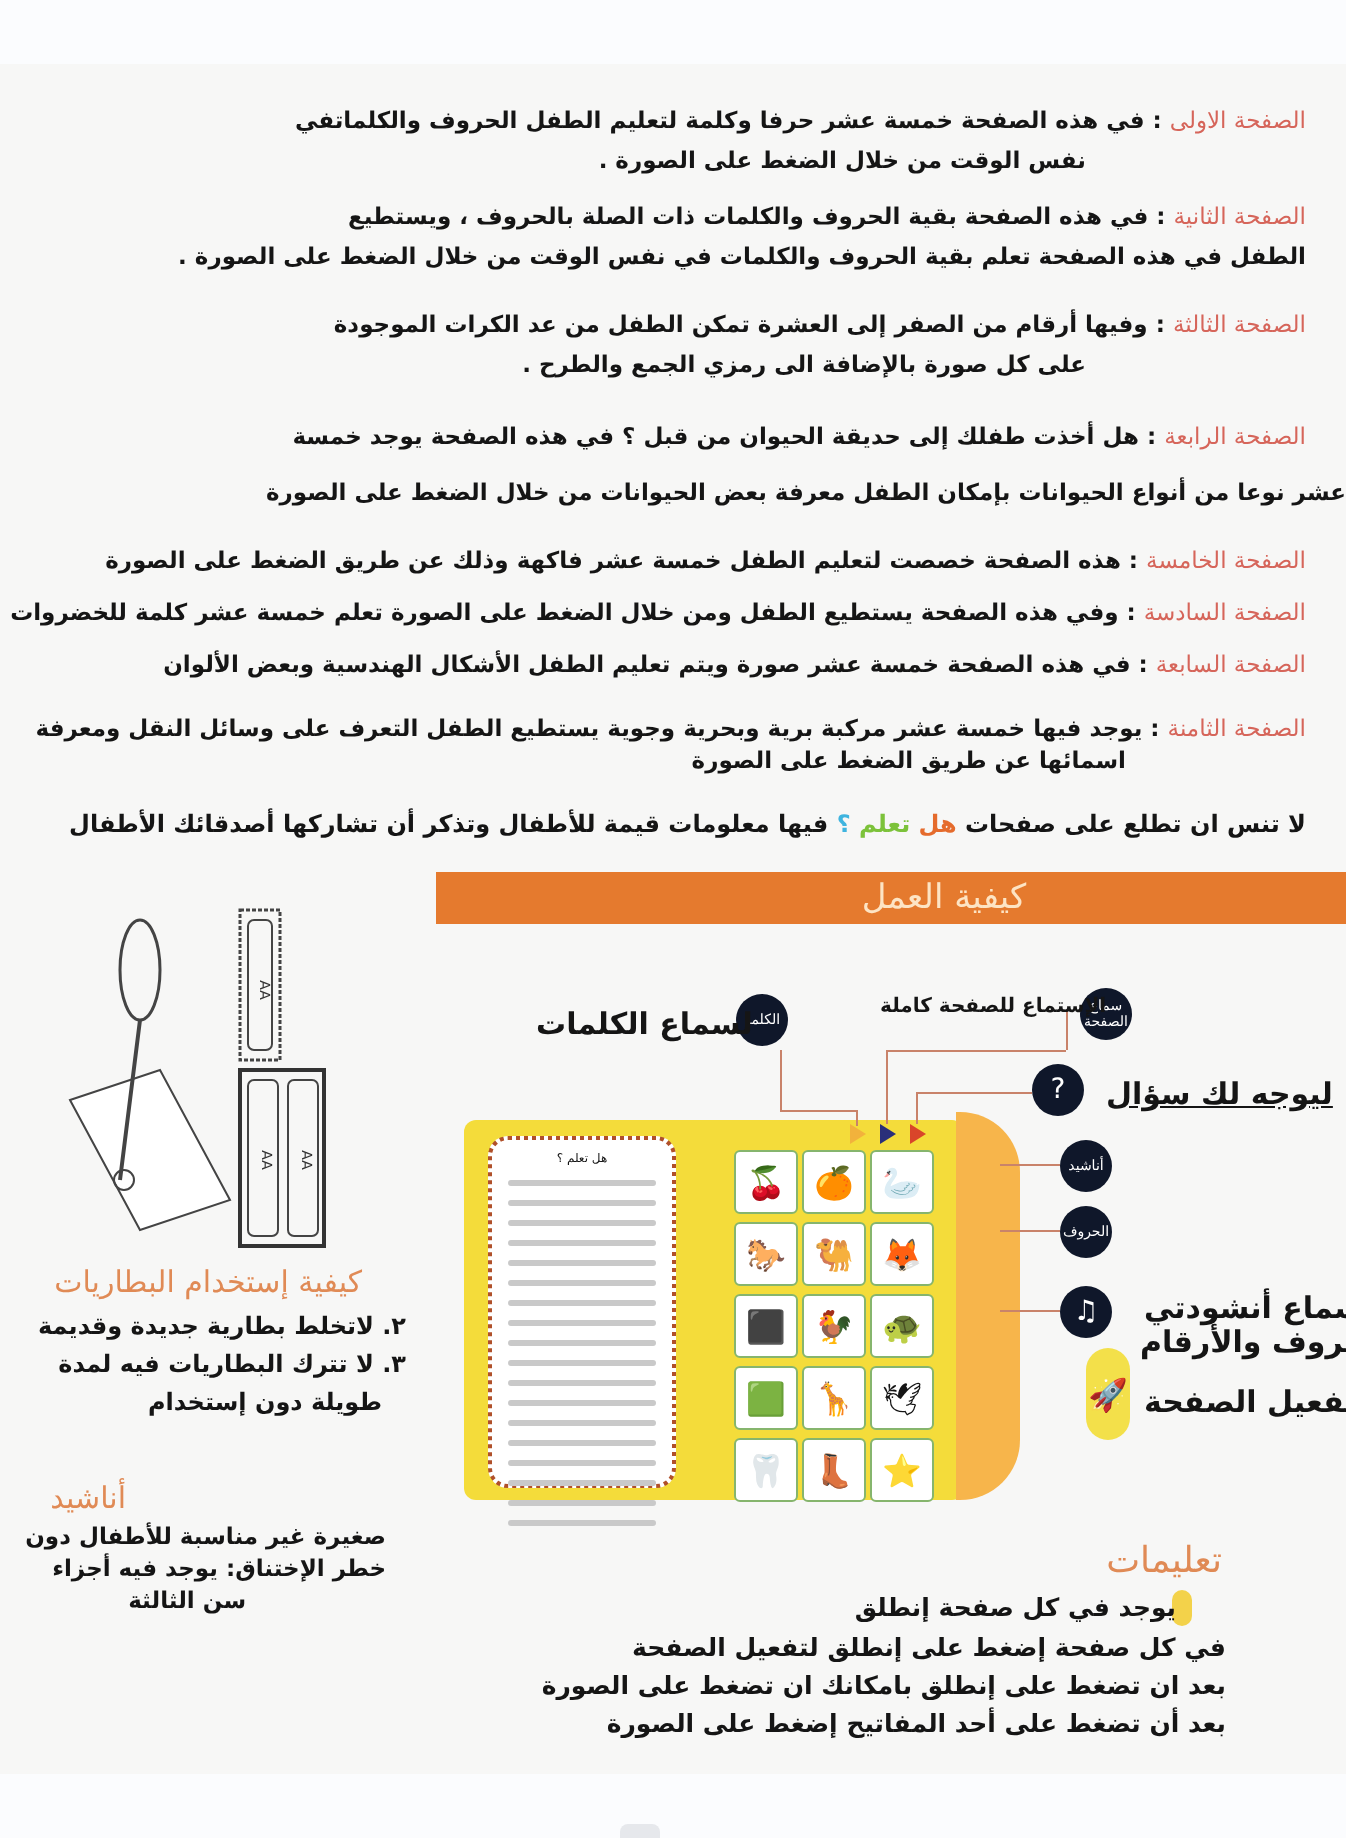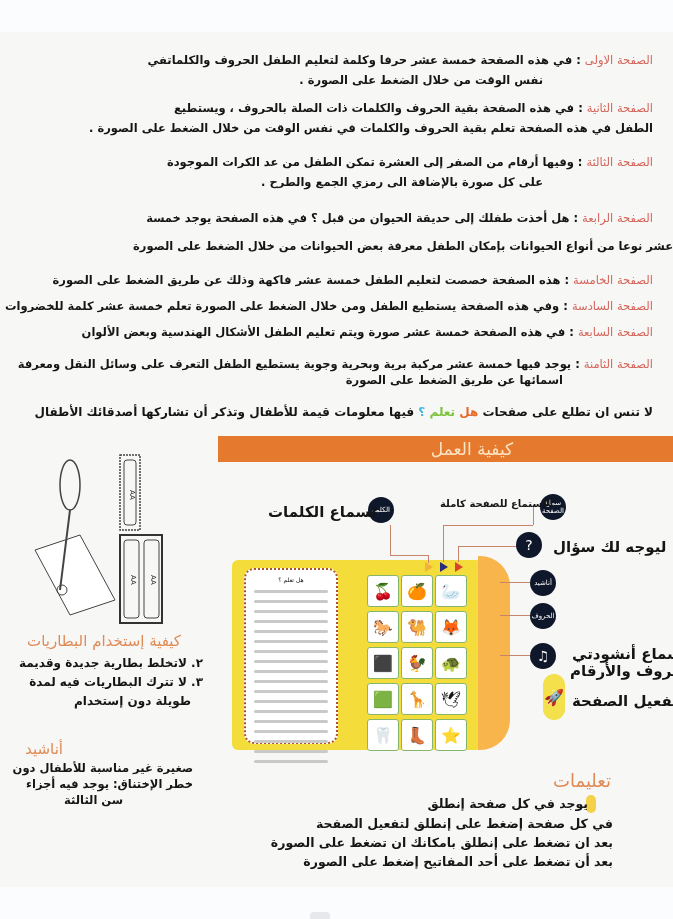--- a/index.html
+++ b/index.html
@@ -175,21 +175,21 @@
 <div class="line" style="left:500px;top:615px;width:30px;height:1px;"></div>
 <div class="line" style="left:500px;top:655px;width:30px;height:1px;"></div>
 
 <div class="badge" style="left:368px;top:497px;">الكلمة</div>
 <div class="callout" style="left:268px;top:503px;">لسماع الكلمات</div>
 
 <div class="badge" style="left:540px;top:494px;">سماع الصفحة</div>
 <div class="callout" style="left:440px;top:498px;font-size:10px;">الإستماع للصفحة كاملة</div>
 
 <div class="badge" style="left:516px;top:532px;font-size:14px;">?</div>
-<div class="callout" style="left:553px;top:538px;">ليوجه لك سؤال</div>
+<div class="callout" style="left:553px;top:538px;text-decoration:underline;">ليوجه لك سؤال</div>
 
 <div class="badge" style="left:530px;top:570px;">أناشيد</div>
 <div class="badge" style="left:530px;top:603px;">الحروف</div>
 <div class="badge" style="left:530px;top:643px;font-size:14px;">♫</div>
 
 <div class="callout" style="left:572px;top:645px;">لسماع أنشودتي</div>
 <div class="callout" style="left:570px;top:662px;">الحروف والأرقام</div>
 
 <div style="position:absolute;left:543px;top:674px;width:22px;height:46px;background:#f3e04a;border-radius:11px;display:flex;align-items:center;justify-content:center;font-size:16px;">🚀</div>
 <div class="callout" style="left:572px;top:692px;">لتفعيل الصفحة</div>

